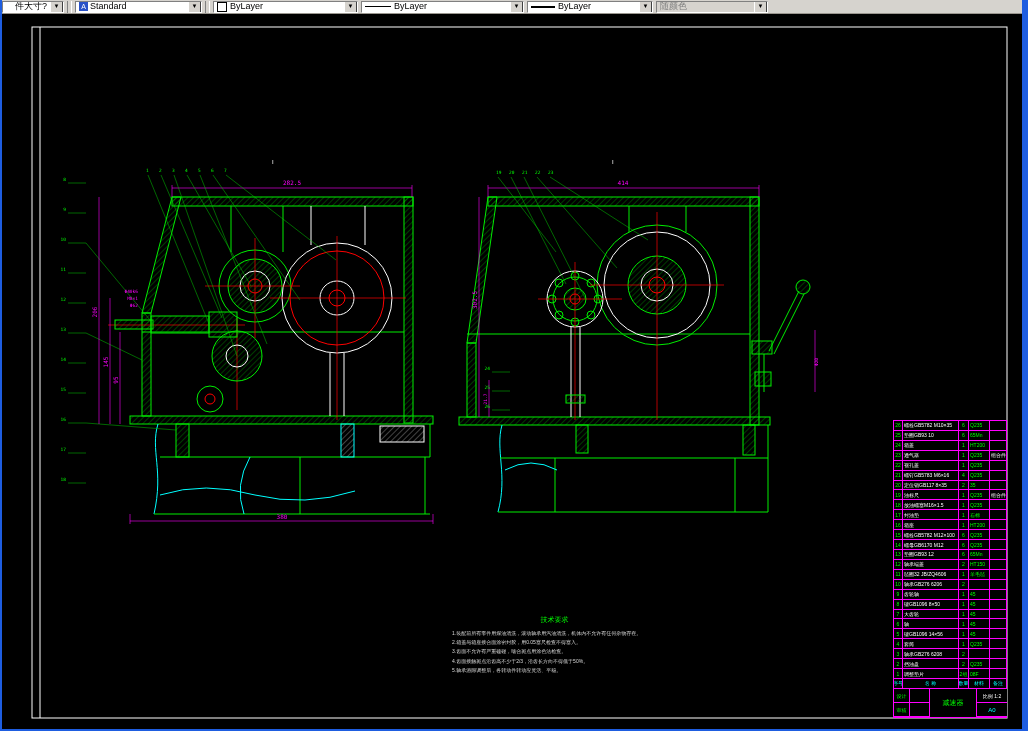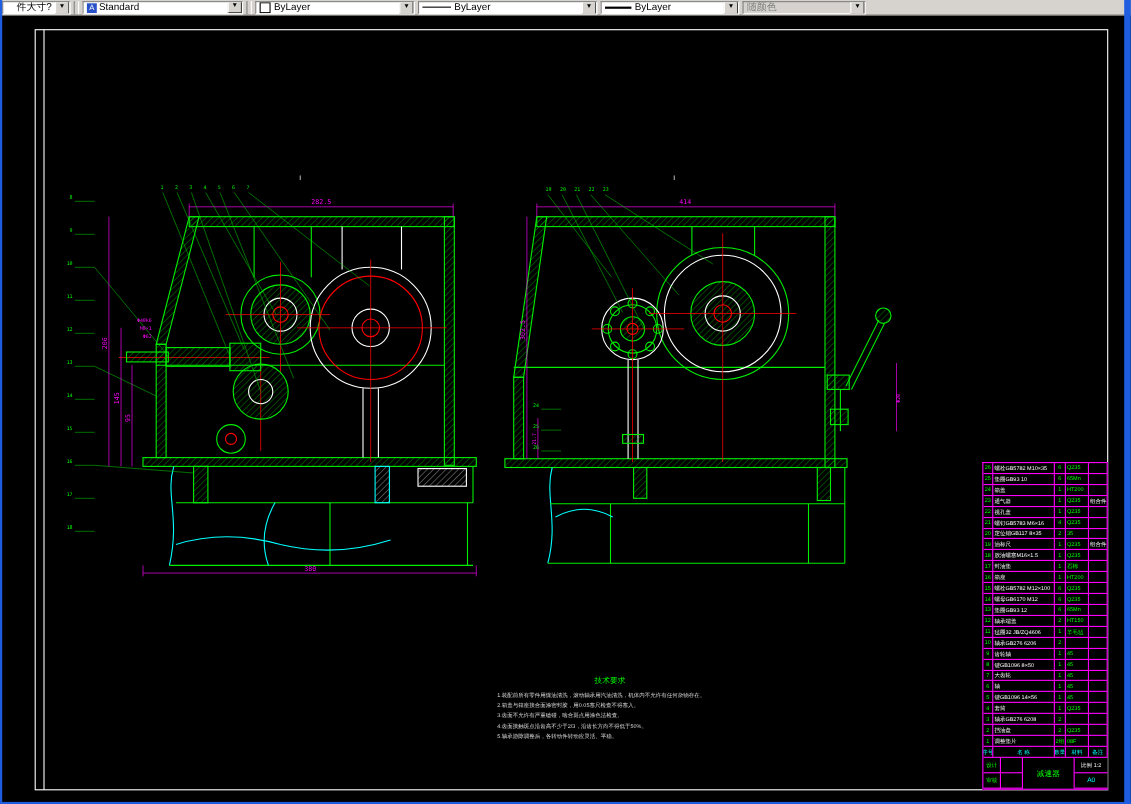--- a/index.html
+++ b/index.html
@@ -13,21 +13,21 @@
   .toolbar{position:absolute;left:0;top:0;width:1028px;height:14px;background:#d6d3ce;
     border-bottom:1px solid #9a968f;display:flex;align-items:center;gap:3px;padding-left:2px;
     box-sizing:border-box;z-index:40;font-size:9px;color:#000;}
   .sep{width:3px;height:12px;border-left:1px solid #808080;border-right:1px solid #fff;}
   .combo{height:12px;background:#fff;border:1px solid;border-color:#808080 #fff #fff #808080;
     display:flex;align-items:center;box-sizing:border-box;padding-left:3px;white-space:nowrap;overflow:hidden;}
   .combo .cval{flex:1;overflow:hidden;line-height:11px;}
   .combo .darr{width:11px;height:10px;background:#d6d3ce;border:1px solid;border-color:#fff #404040 #404040 #fff;
     font-size:6px;line-height:9px;text-align:center;color:#000;margin-left:2px;flex:none;}
   .combo.disabled{background:#d6d3ce;color:#808080;}
-  .w62{width:62px;padding-left:12px;} .w120{width:146px;align-items:flex-end;} .w145{width:145px;} .w165{width:163px;} .w128{width:126px;} .w112{width:112px;font-family:Liberation Serif, serif;}
+  .w62{width:62px;padding-left:12px;} .w120{width:127px;} .w145{width:145px;} .w165{width:163px;} .w128{width:126px;} .w112{width:112px;font-family:Liberation Serif, serif;}
   .tsicon{width:9px;height:9px;background:#2a52c8;color:#fff;font-size:7px;line-height:9px;text-align:center;
     margin-right:2px;flex:none;}
   .swatch{width:8px;height:8px;background:#ffffff;border:1px solid #000;margin-right:3px;flex:none;}
   .ltline{width:26px;height:1px;border-top:1px solid #000;margin-right:3px;flex:none;}
   .lwline{width:24px;height:2px;background:#000;margin-right:3px;flex:none;}
   
   .canvas{position:absolute;left:0;top:14px;width:1028px;height:717px;background:#000;z-index:1;}
   svg.draw{position:absolute;left:0;top:0;z-index:2;}
   
   .notes{position:absolute;left:452px;top:614px;width:205px;z-index:10;color:#d8d8d8;

